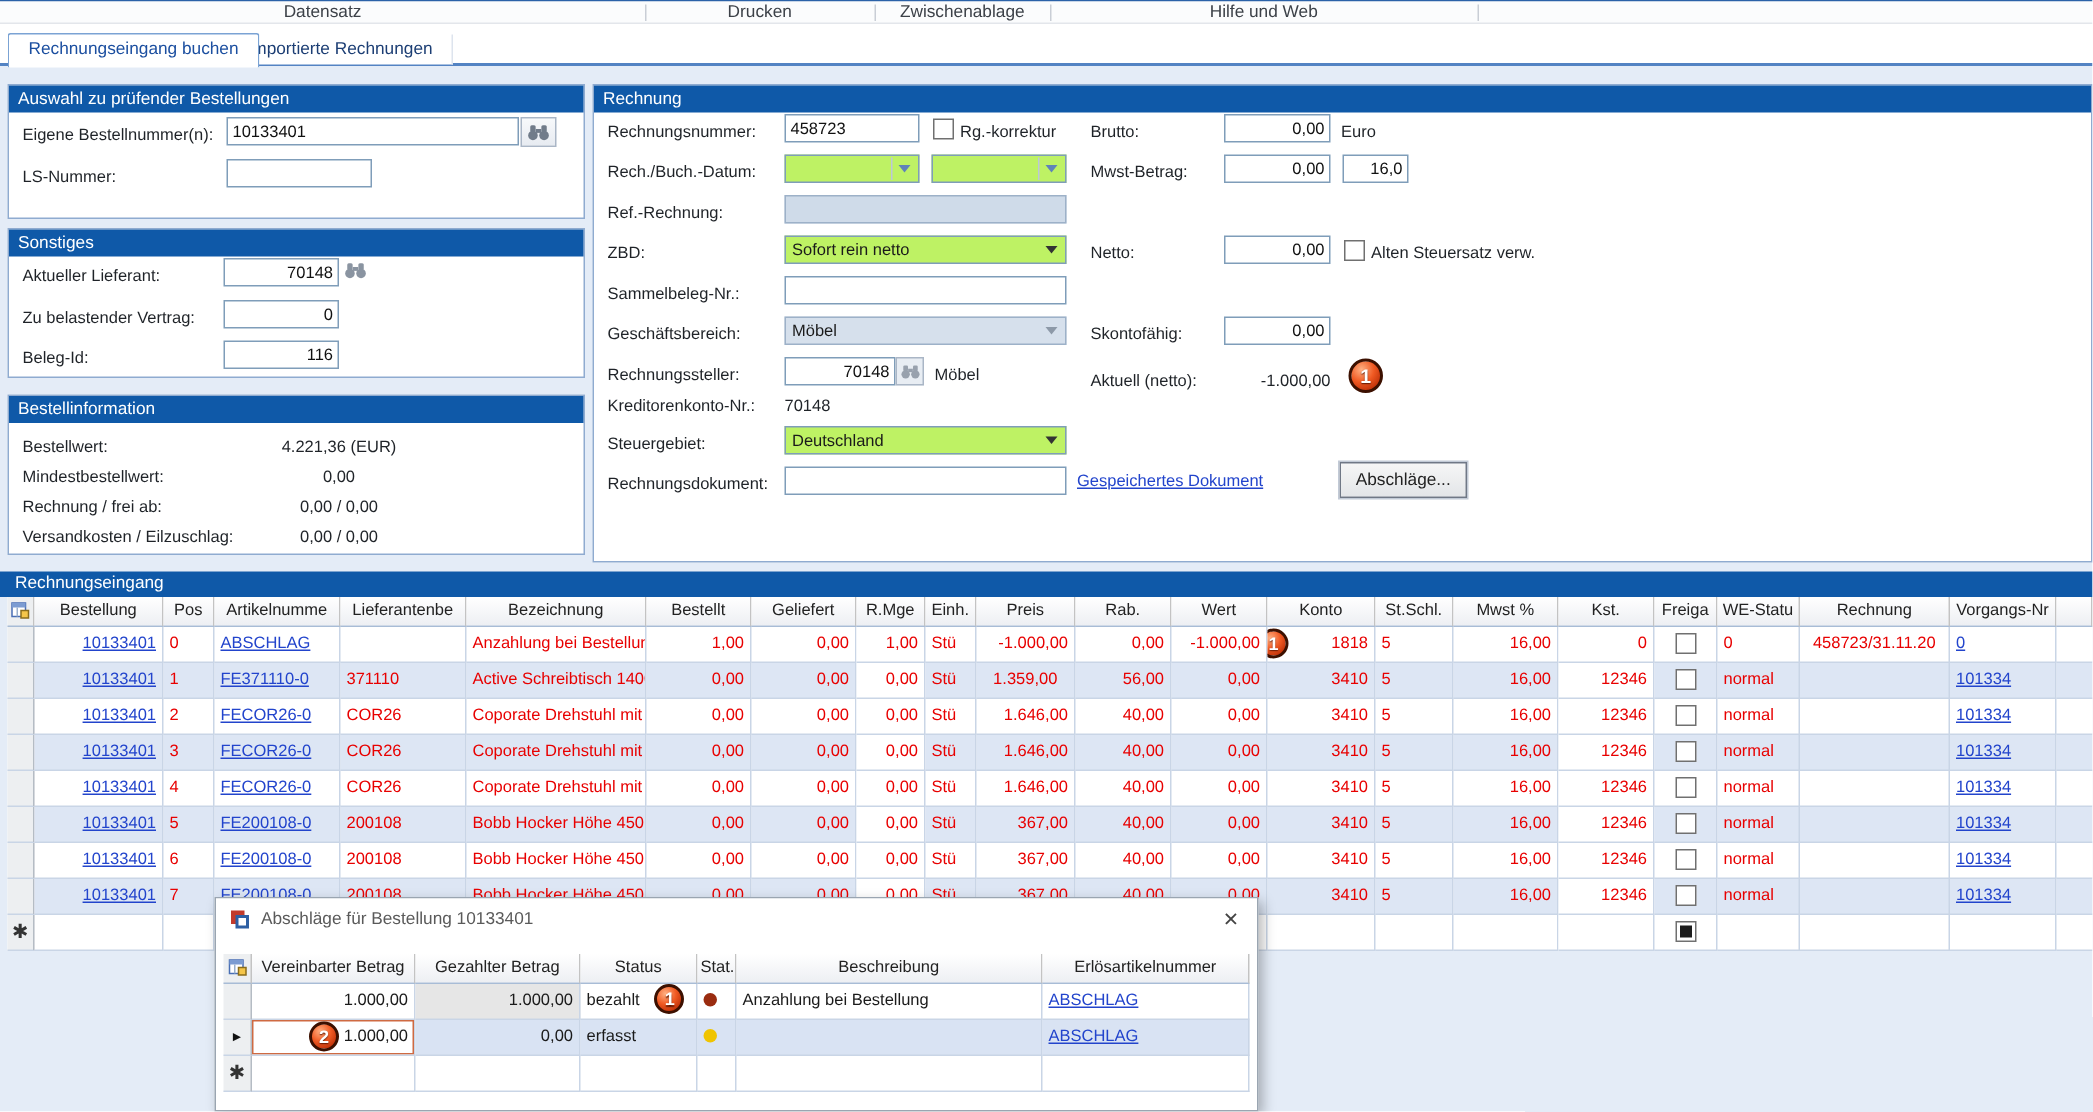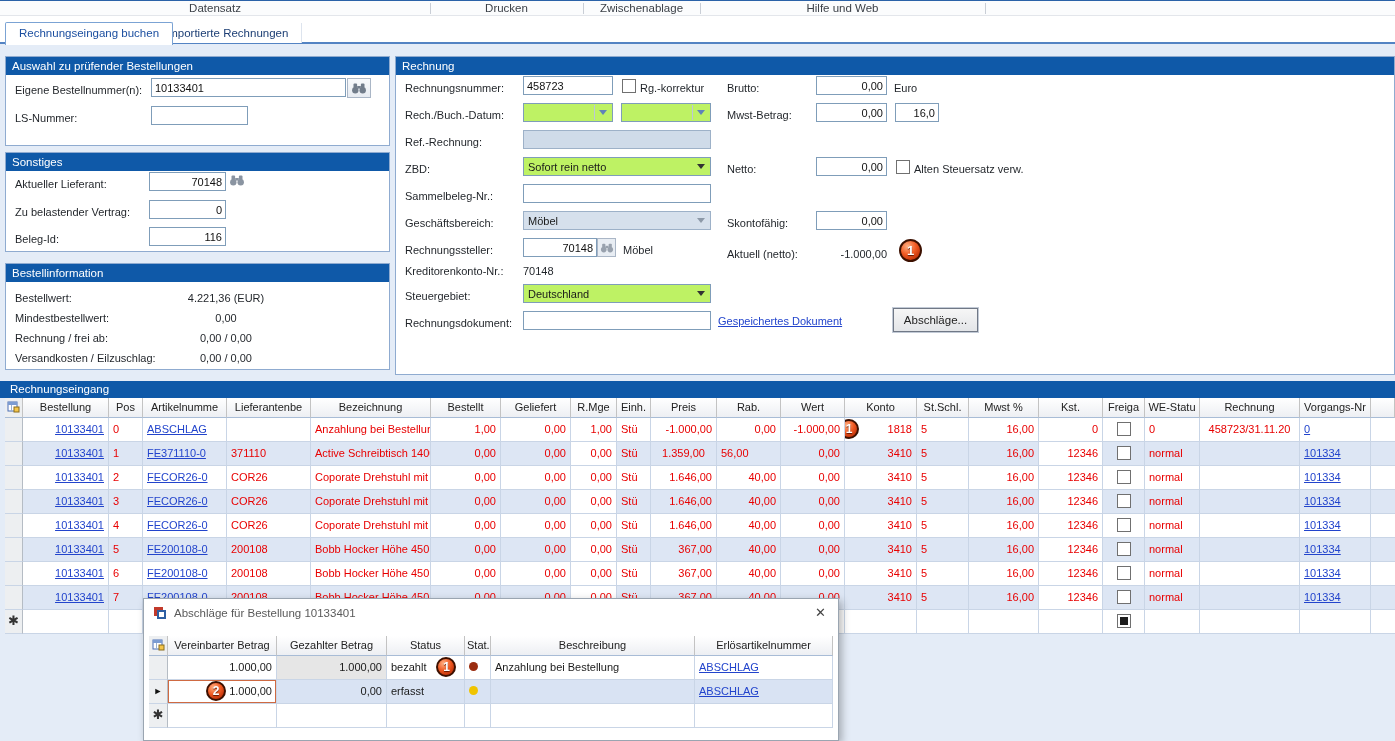--- a/index.html
+++ b/index.html
@@ -304,21 +304,21 @@
       <div class="tcell" style="width: 86px; text-align: right;"><span class="lnk">10133401</span></div>
       <div class="tcell red" style="width: 34px; text-align: left;"><span>1</span></div>
       <div class="tcell" style="width: 84px; text-align: left;"><span class="lnk">FE371110-0</span></div>
       <div class="tcell red" style="width: 84px; text-align: left;"><span>371110</span></div>
       <div class="tcell red" style="width: 120px; text-align: center;"><span>Active Schreibtisch 1400x</span></div>
       <div class="tcell red" style="width: 70px; text-align: right;"><span>0,00</span></div>
       <div class="tcell red" style="width: 70px; text-align: right;"><span>0,00</span></div>
       <div class="tcell red wcell" style="width: 46px; text-align: right;"><span>0,00</span></div>
       <div class="tcell red" style="width: 34px; text-align: left;"><span>Stü</span></div>
       <div class="tcell red" style="width: 66px; text-align: center;"><span>1.359,00</span></div>
-      <div class="tcell red" style="width: 64px; text-align: left;"><span>56,00</span></div>
+      <div class="tcell red" style="width: 64px; text-align: right;"><span>56,00</span></div>
       <div class="tcell red" style="width: 64px; text-align: right;"><span>0,00</span></div>
       <div class="tcell red" style="width: 72px; text-align: right;"><span>3410</span></div>
       <div class="tcell red" style="width: 52px; text-align: left;"><span>5</span></div>
       <div class="tcell red" style="width: 70px; text-align: right;"><span>16,00</span></div>
       <div class="tcell red wcell" style="width: 64px; text-align: right;"><span>12346</span></div>
       <div class="tcell" style="width: 42px; text-align: center;"><span class="cb" style="margin-top: 4px;"></span></div>
       <div class="tcell red" style="width: 55px; text-align: left;"><span>normal</span></div>
       <div class="tcell red" style="width: 100px; text-align: center;"></div>
       <div class="tcell" style="width: 71px; text-align: left;"><span class="lnk">101334</span></div>
       <div class="tcell fillcell" style="width: 24px;"></div>

